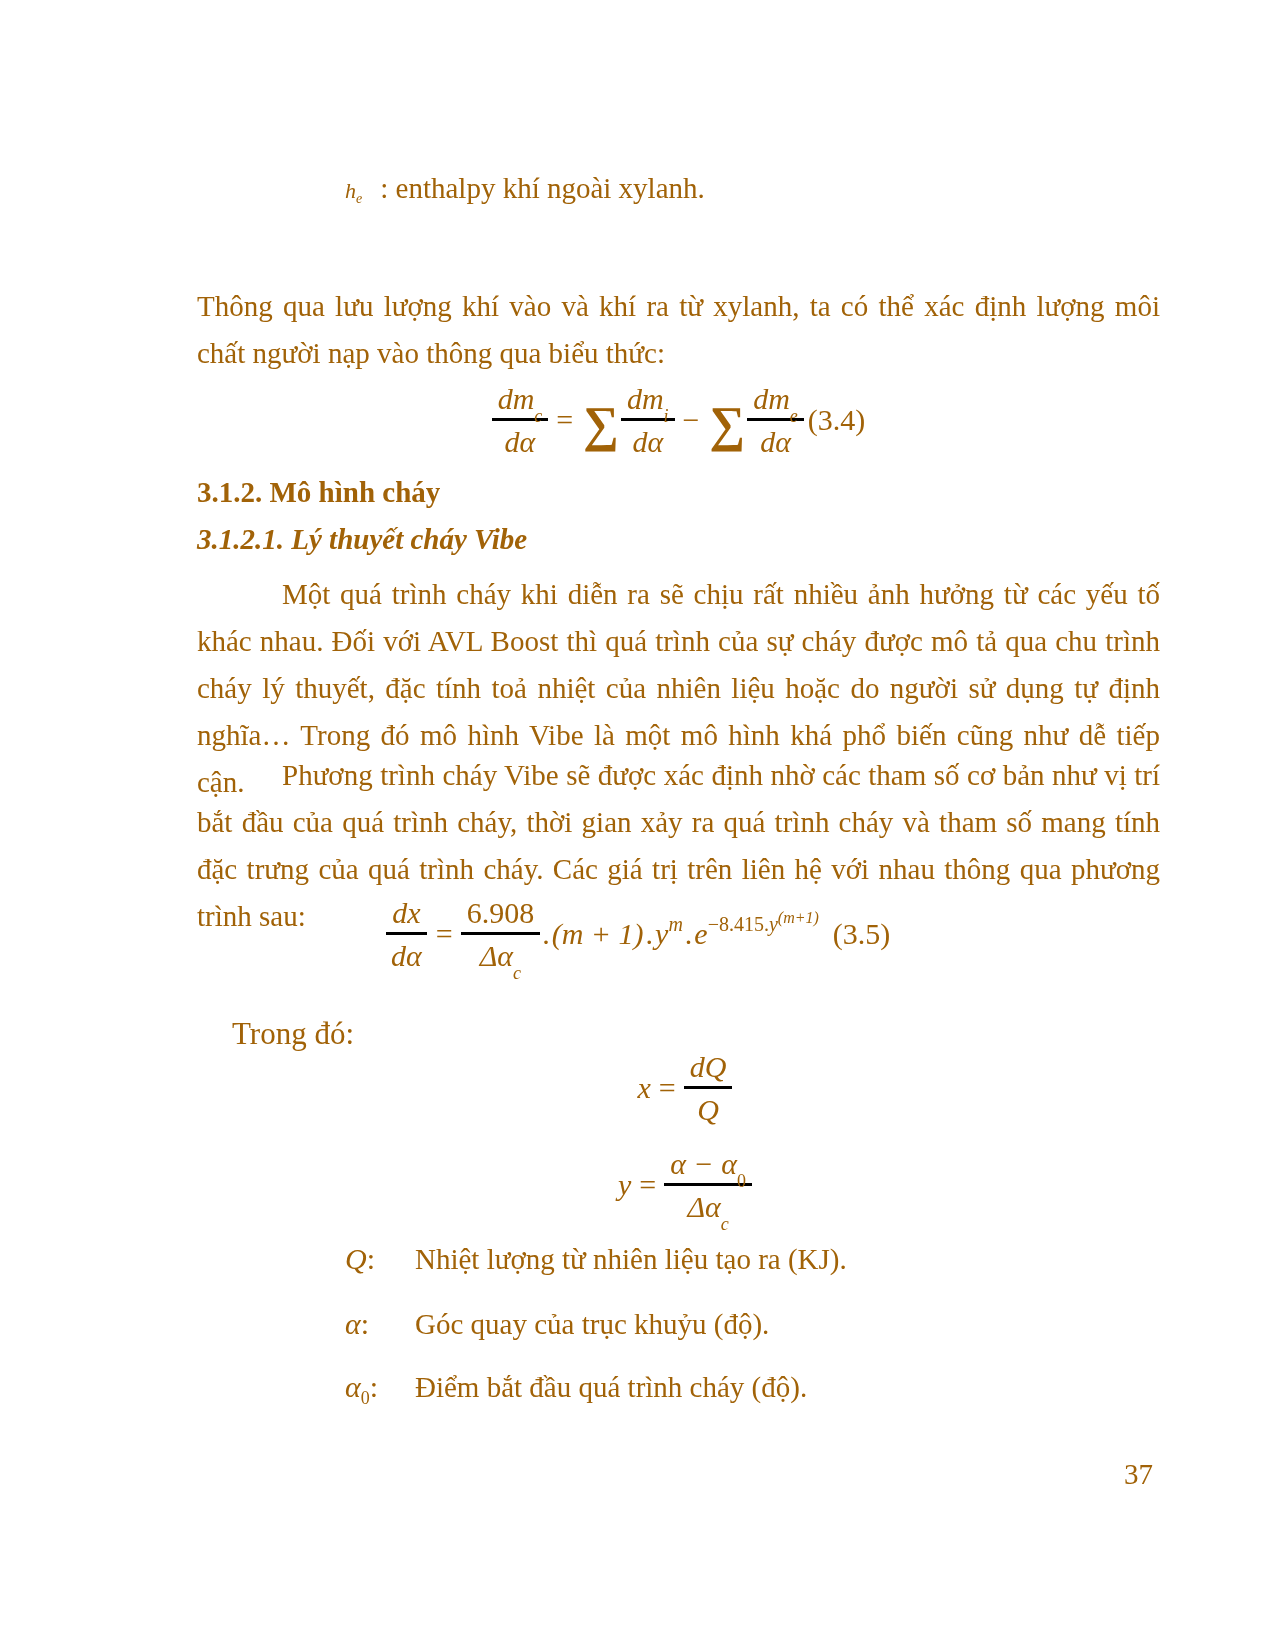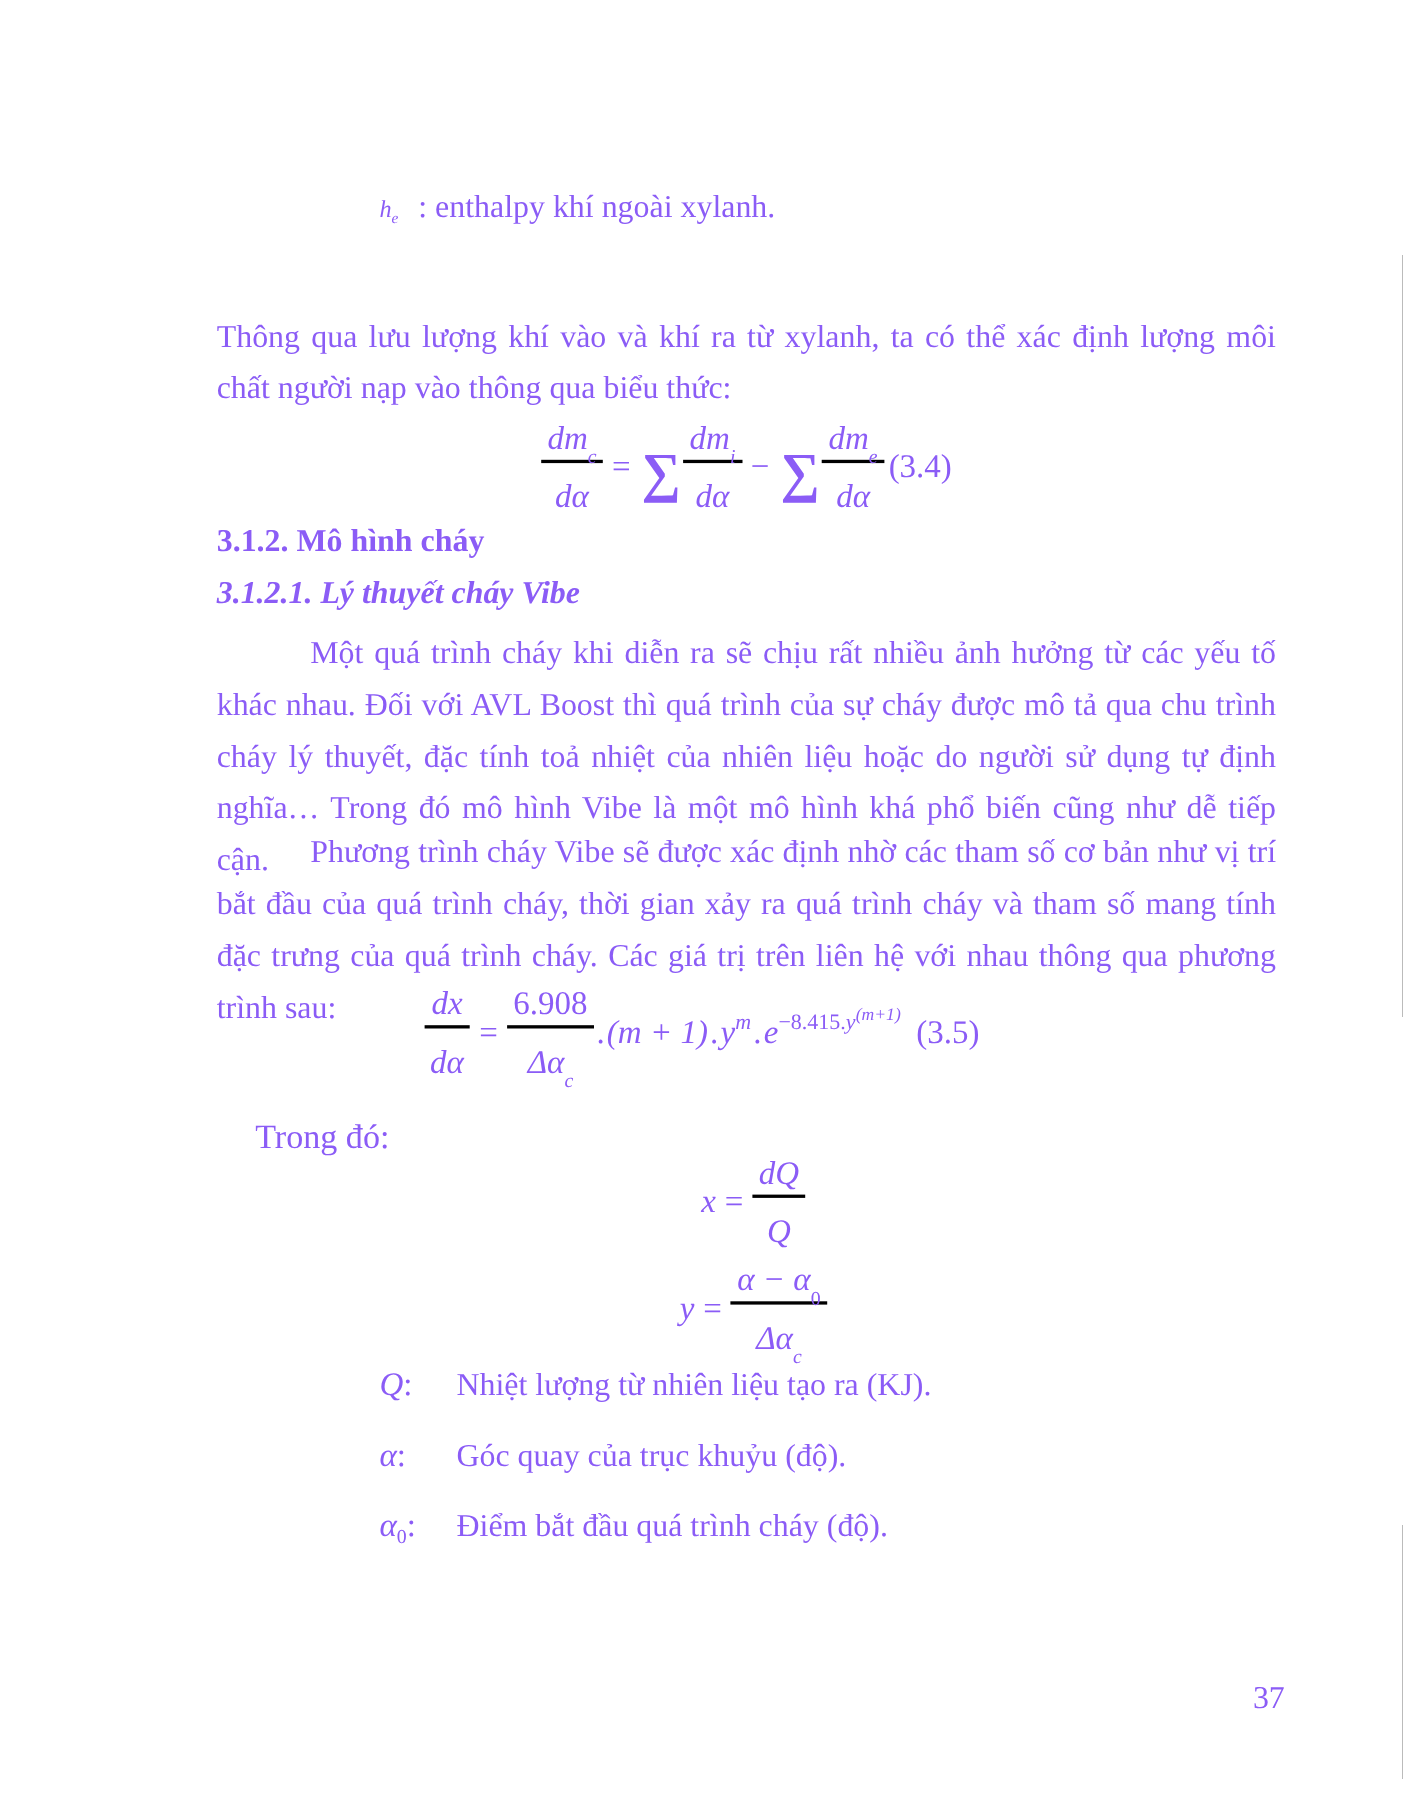--- a/index.html
+++ b/index.html
@@ -3,21 +3,21 @@
 <meta charset="utf-8">
 <style>
   html, body { margin: 0; padding: 0; background: #888; }
   .page {
     position: relative;
     width: 1275px;
     height: 1650px;
     margin: 0 auto;
     background: #ffffff;
     font-family: "Liberation Serif", "DejaVu Serif", serif;
-    color: #8b5cf6;
+    color: #a16207;
     overflow: hidden;
   }
   .abs { position: absolute; }
 
   
   .para {
     font-size: 29px;
     line-height: 47px;
     text-align: justify;
     width: 963px;
@@ -46,21 +46,21 @@
     font-size: 30px;
     display: flex;
     align-items: center;
     white-space: nowrap;
   }
   .eq i { font-style: italic; }
   .eq .op { padding: 0 8px; }
   .frac { display: inline-flex; flex-direction: column; align-items: center; }
   .frac .num, .frac .den { display: block; line-height: 1.12; padding: 0 6px; text-align: right; }
   .frac .num { border-bottom: 3px solid #000; padding-bottom: 2px; }
-  .frac .den { padding-top: 14px; }
+  .frac .den { padding-top: 4px; }
   .eq sub { font-size: 18px; line-height: 0; position: relative; top: 6px; }
   .sub-it { font-style: italic; }
   .sigma { font-size: 50px; line-height: 0.9; font-weight: bold; padding: 0 2px; position: relative; top: 4px; }
   .eq-label { font-size: 30px; margin-left: 4px; }
   .sup1 { font-size: 20px; line-height: 0; position: relative; top: -13px; font-style: italic; }
   .exp1 { font-size: 20px; line-height: 0; position: relative; top: -13px; }
   .exp2 { font-size: 16px; line-height: 0; position: relative; top: -8px; font-style: italic; }
   .dot { padding: 0 2px; }
 
   .eq34 { left: 197px; top: 382px; width: 963px; justify-content: center; }
@@ -70,21 +70,21 @@
 
   .where { left: 197px; top: 1016px; font-size: 31px; margin-left: 35px; }
 
   
   .def-row { left: 345px; display: flex; align-items: baseline; font-size: 29px; }
   .def-sym { width: 70px; font-size: 30px; }
   .def-sym i { font-style: italic; }
   .def-sym sub { font-size: 18px; }
   .def-text { font-size: 29px; }
 
-  .page-number { left: 1124px; top: 1528px; font-size: 29px; margin-left: 15px; }
+  .page-number { left: 1124px; top: 1458px; font-size: 29px; }
 </style>
 </head>
 <body>
 
 <div class="page">
 
   <div class="abs top-def">
     <span class="sym"><i>h</i><sub>e</sub></span>
     <span class="desc">: enthalpy khí ngoài xylanh.</span>
   </div>

